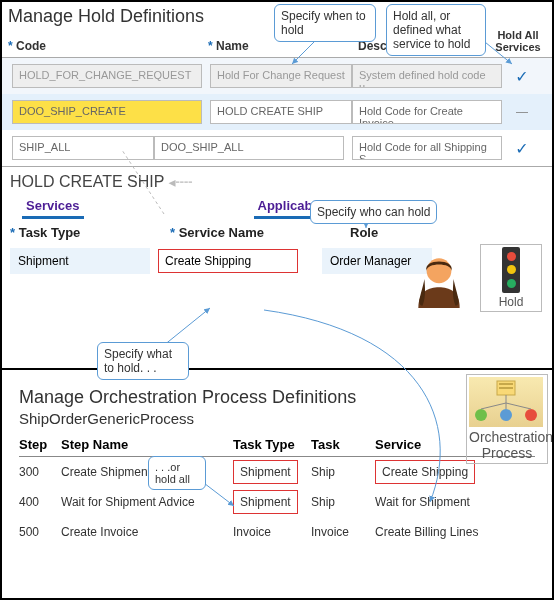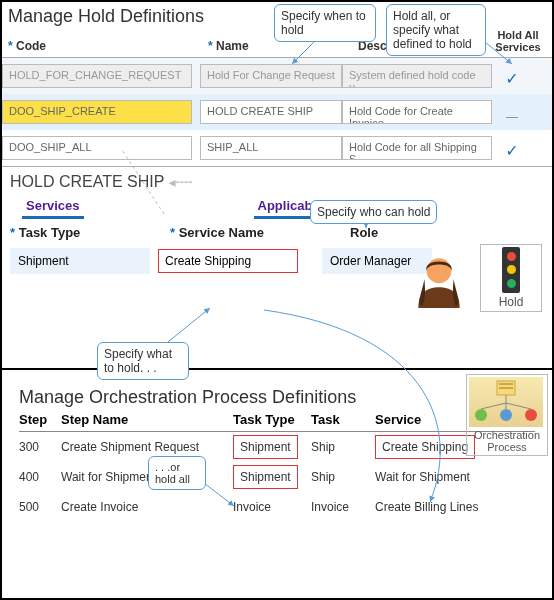--- a/index.html
+++ b/index.html
@@ -35,22 +35,22 @@
     color: #333;
     border-bottom: 1px solid #aaa;
     position: relative;
   }
   .col-code { width: 200px; }
   .col-name { width: 150px; }
   .col-desc { flex: 1; }
   .col-hold { width: 56px; text-align: center; font-weight: bold; font-size: 11px; line-height:1.1;}
   .row {
     display: flex;
-    align-items: flex-end;
-    padding: 6px 0;
+    align-items: center;
+    padding: 6px 10px;
   }
   .row.alt { background: #f2f6fb; }
   .row.hl { background: #e4f0fb; }
   .cell-input {
     border: 1px solid #bbb;
     background: #fff;
     padding: 4px 6px;
     font-size: 11px;
     color: #666;
     height: 24px;
@@ -101,38 +101,38 @@
   .tl { width:9px; height:9px; border-radius:50%; }
   
   .section2 {
     border-top:2px solid #000; margin-top:90px; padding:17px; position:relative;
   }
   .title2 { font-size:18px; color:#333; }
   .title3 { font-size:15px; color:#333; padding:2px 0 6px; }
   
   .orchicon {
     position:absolute; right:4px; top:4px; width:82px; text-align:center;
-    border:1px solid #bbb; padding:2px; font-size:11px; color:#555;
+    border:1px solid #bbb; padding:2px; font-size:14px; color:#555;
   }
   .orchimg {
     width:74px; height:50px; background:linear-gradient(#f8e9b0,#e8d090);
     margin-bottom:2px; position:relative;
   }
   
   .thead2 { display:flex; font-weight:bold; font-size:13px; border-bottom:1px solid #888; padding:4px 0;}
   .trow2 { display:flex; font-size:12px; padding:8px 0; color:#333;}
   .c-step{width:42px;} .c-sname{width:172px;} .c-tt{width:78px;} .c-task{width:64px;} .c-svc{flex:1;}
   
   svg.connector { position:absolute; left:0; top:0; pointer-events:none; z-index:5;}
 </style>
 </head>
 <body>
 
 <div class="callout blue" style="left:272px; top:2px; width:102px;">Specify when to hold</div>
-<div class="callout blue" style="left:384px; top:2px; width:100px;">Hold all, or specify what defined to hold</div>
+<div class="callout blue" style="left:384px; top:2px; width:100px;">Hold all, or defined what service to hold</div>
 <div class="callout blue" style="left:308px; top:198px;">Specify who can hold</div>
 <div class="callout blue" style="left:74px; top:340px; width:92px;margin-left:21px;">Specify what to hold. . .</div>
 <div class="callout blue" style="left:146px; top:454px; width:58px; font-size:11px;">. . .or hold all</div>
 
 <div class="title1">Manage Hold Definitions</div>
 
 <div class="headers1">
   <div class="col-code"><span class="req">* </span><b>Code</b></div>
   <div class="col-name"><span class="req">* </span><b>Name</b></div>
   <div class="col-desc"><b>Desc</b></div>
@@ -147,22 +147,22 @@
 </div>
 
 <div class="row hl">
   <div class="cell-input code" style="background:#fde047">DOO_SHIP_CREATE</div>
   <div class="cell-input name">HOLD CREATE SHIP</div>
   <div class="cell-input desc">Hold Code for Create Invoice</div>
   <div class="dash">—</div>
 </div>
 
 <div class="row">
+  <div class="cell-input name">SHIP_ALL</div>
   <div class="cell-input code">DOO_SHIP_ALL</div>
-  <div class="cell-input name">SHIP_ALL</div>
   <div class="cell-input desc">Hold Code for all Shipping S</div>
   <div class="check">✓</div>
 </div>
 
 <div class="divider"></div>
 
 <div class="subtitle">
   <span>HOLD CREATE SHIP</span> <span class="arrow-label">◂╌╌</span>
 </div>
 
@@ -195,20 +195,21 @@
   <div class="trafficlight">
     <div class="tl" style="background:#e74c3c"></div>
     <div class="tl" style="background:#f1c40f"></div>
     <div class="tl" style="background:#27ae60"></div>
   </div>
   <span>Hold</span>
 </div>
 
 <div class="section2">
   <div class="title2">Manage Orchestration Process Definitions</div>
+  <div class="title3">ShipOrderGenericProcess</div>
 
   <div class="orchicon">
     <div class="orchimg">
       <svg width="74" height="50">
         <rect x="28" y="4" width="18" height="14" fill="#f9d976" stroke="#c7a84a"></rect>
         <rect x="30" y="6" width="14" height="2" fill="#c7a84a"></rect>
         <rect x="30" y="10" width="14" height="2" fill="#c7a84a"></rect>
         <circle cx="12" cy="38" r="6" fill="#6fbf4a"></circle>
         <circle cx="37" cy="38" r="6" fill="#5b9bd5"></circle>
         <circle cx="62" cy="38" r="6" fill="#e74c3c"></circle>

